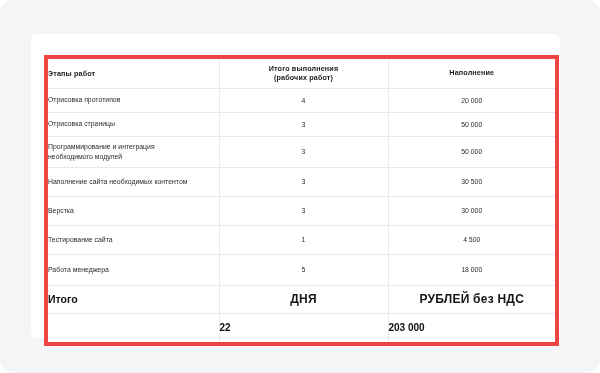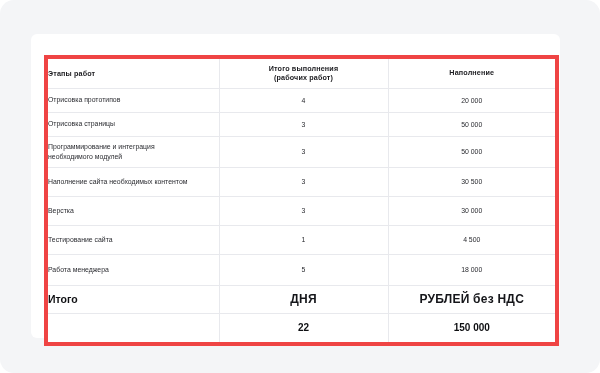--- a/index.html
+++ b/index.html
@@ -117,21 +117,21 @@
     font-weight: bold;
     color: #15161a;
     letter-spacing: 0.02em;
   }
 
   
   .grand-row td {
     height: 31px;
   }
   .grand-val {
-    text-align: center;
+    text-align: left;
     font-size: 10px;
     font-weight: bold;
     color: #0e0f12;
   }
   .grand-blank { background: #ffffff; }
 </style>
 </head>
 <body>
 
 <div class="page-panel">
@@ -201,19 +201,19 @@
 
         <tr class="totals-row">
           <td class="totals-label">Итого</td>
           <td class="totals-unit">ДНЯ</td>
           <td class="totals-unit">РУБЛЕЙ без НДС</td>
         </tr>
 
         <tr class="grand-row">
           <td class="grand-blank"></td>
           <td class="grand-val">22</td>
-          <td class="grand-val">150 000</td>
+          <td class="grand-val">203 000</td>
         </tr>
       </tbody>
     </table>
 
   </div>
 </div>
 
 </body></html>

